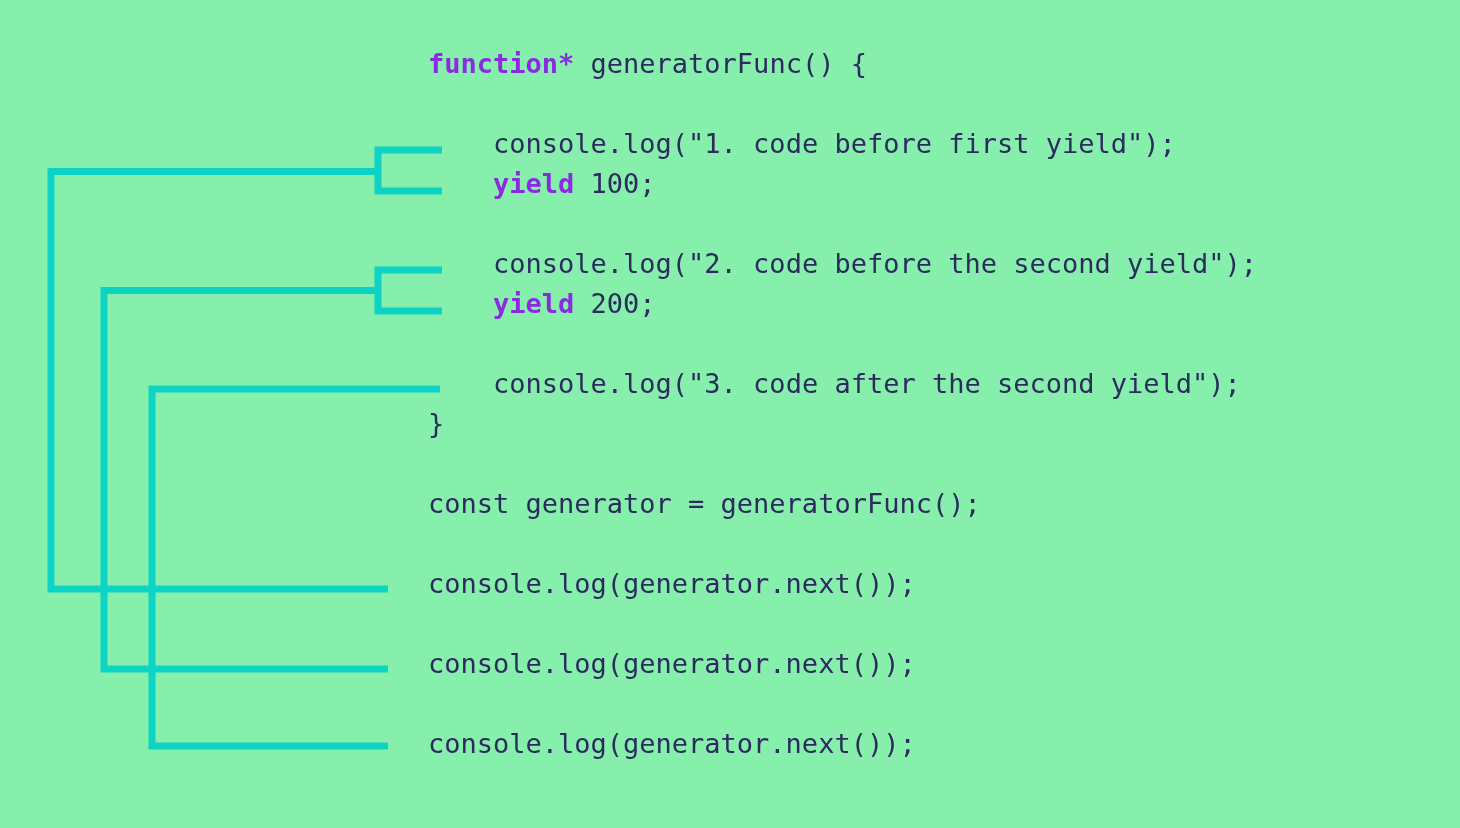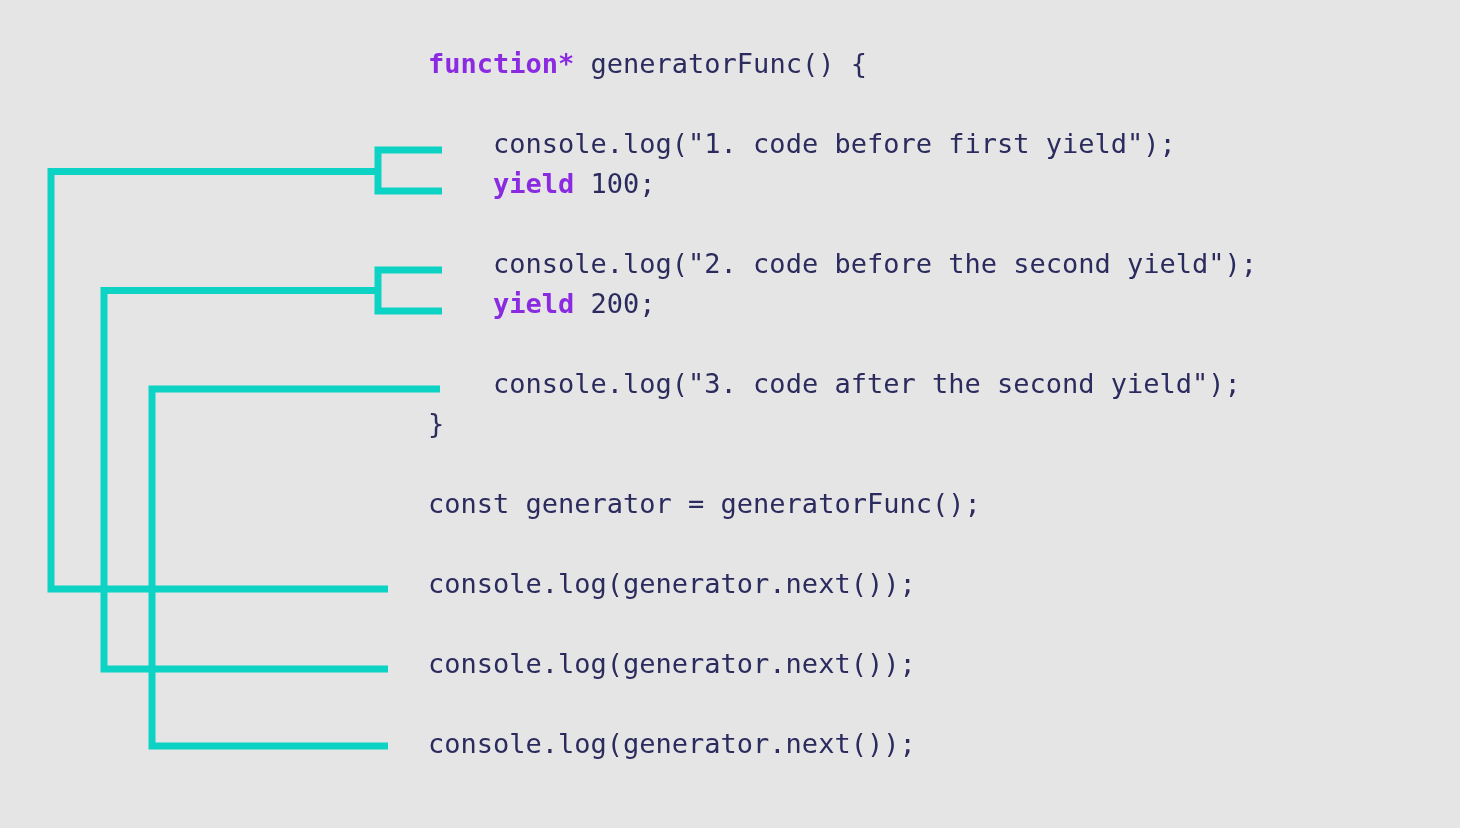--- a/index.html
+++ b/index.html
@@ -49,21 +49,21 @@
     left: 0;
     top: 0;
     width: 1460px;
     height: 828px;
     pointer-events: none;
   }
 </style>
 </head>
 <body style="background: rgb(0, 0, 0);">
 
-<div id="stage" style="background: #e5e5e5;">
+<div id="stage" style="background: #86efac;">
 
   <svg id="flow-layer" viewBox="0 0 1460 828">
 
     <g fill="none" stroke="#0dd3c5" stroke-width="7" stroke-linecap="butt" stroke-linejoin="miter">
 
       <path d="M 442 150 L 378 150 L 378 191 L 442 191"></path>
 
       <path d="M 378 171.5 L 51 171.5 L 51 589 L 388 589"></path>
     </g>
 

